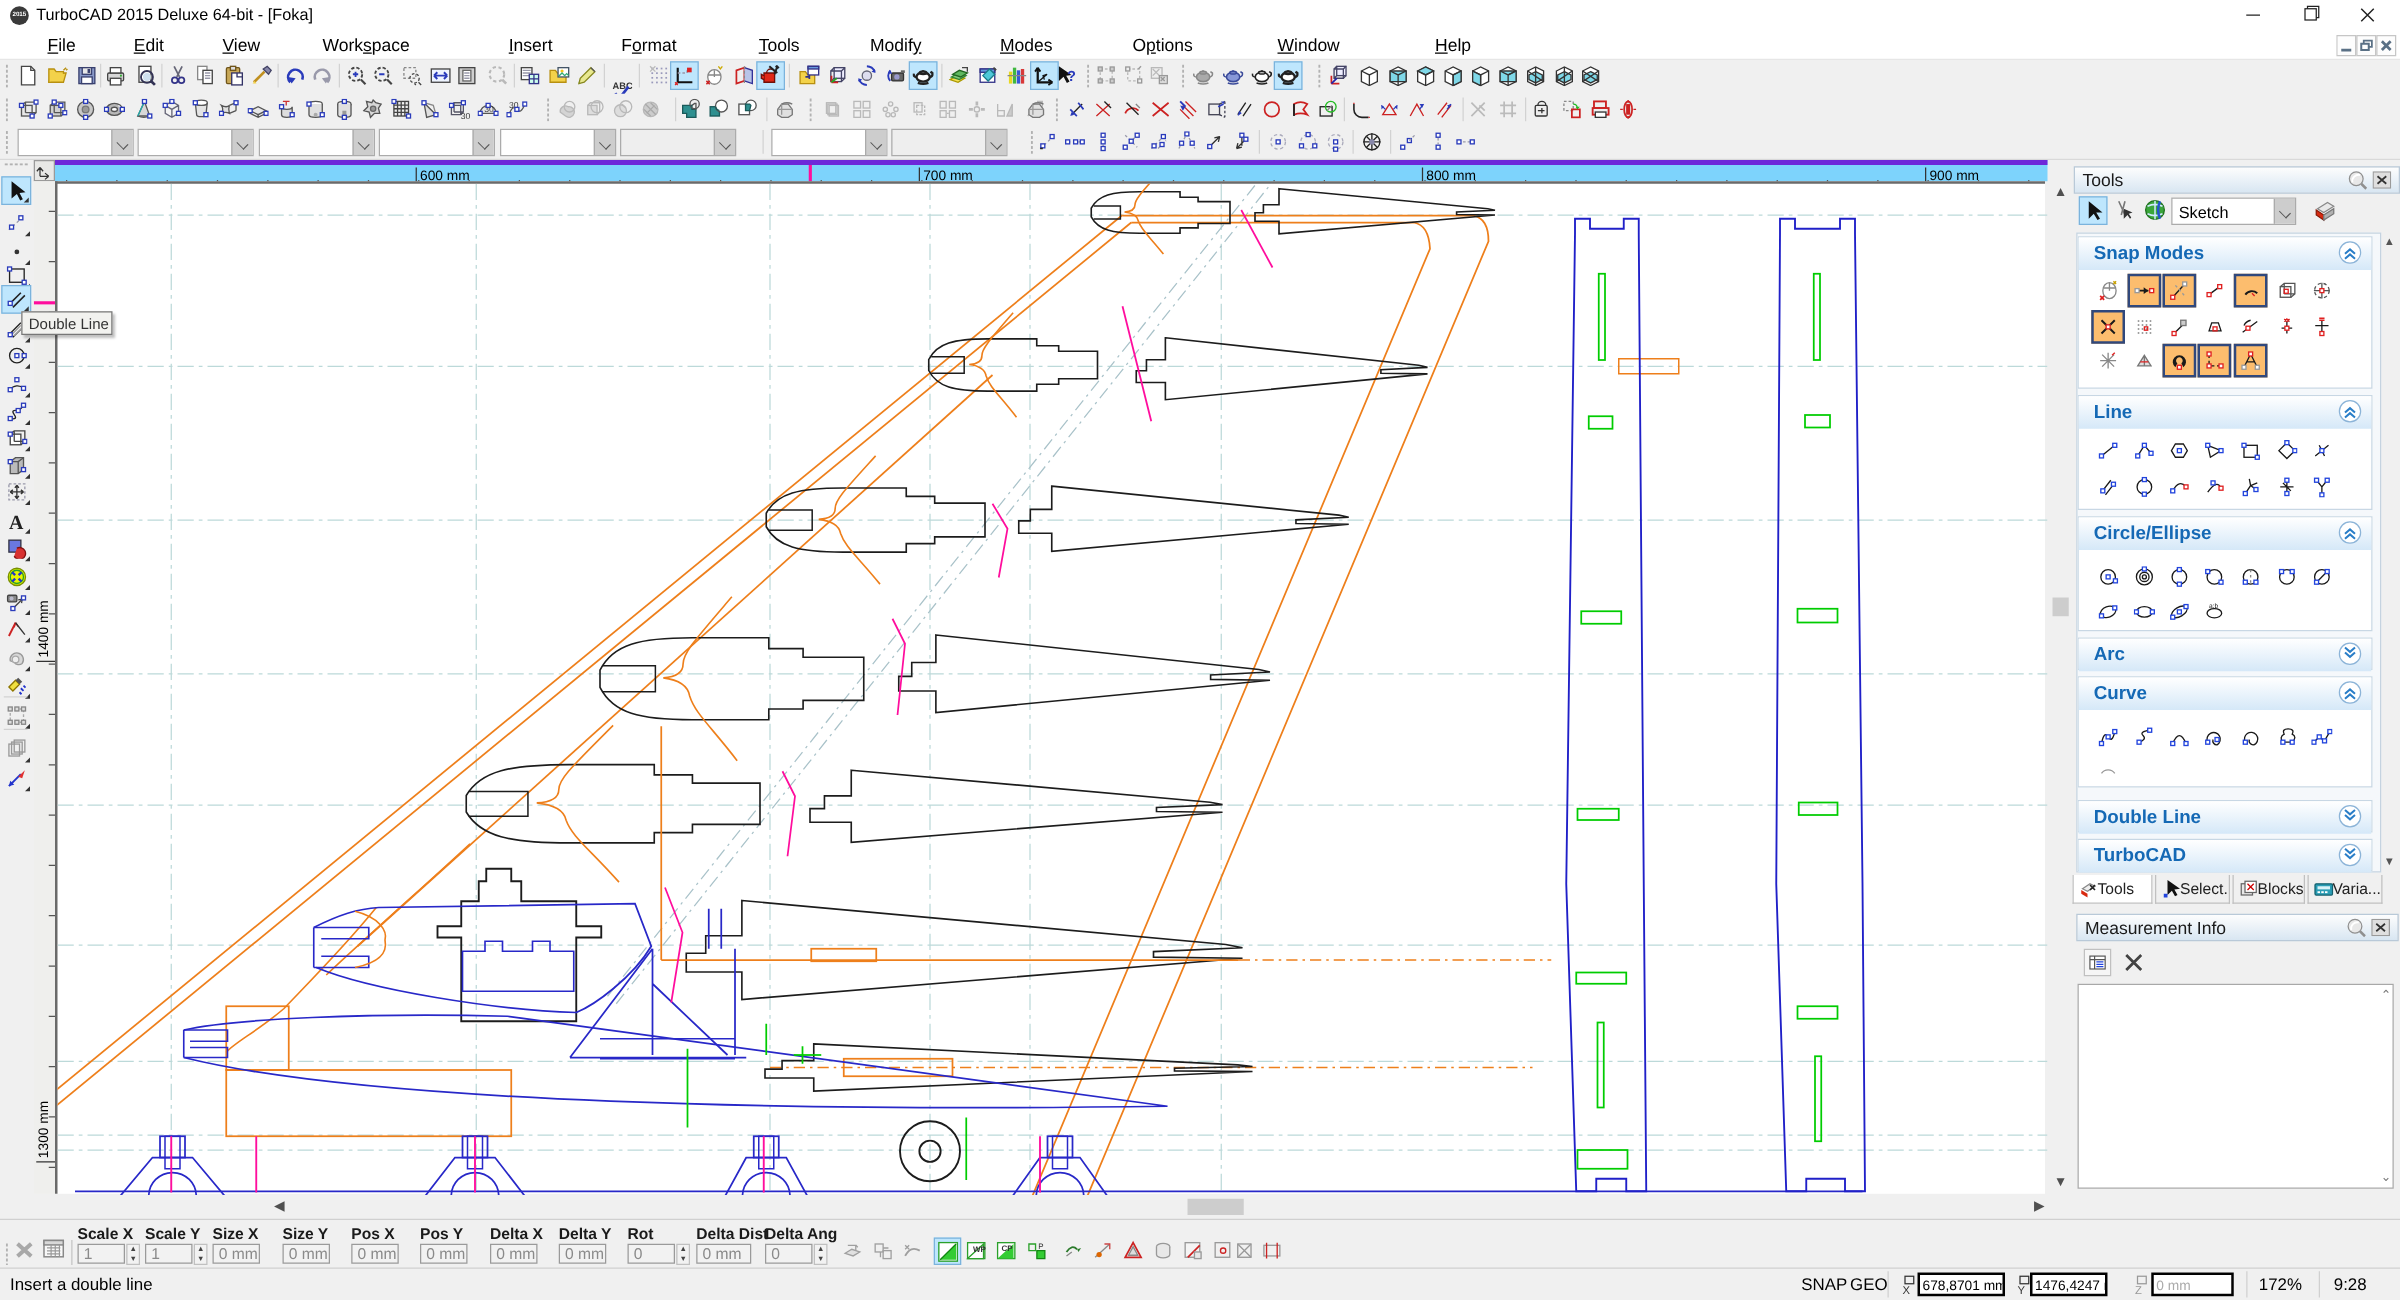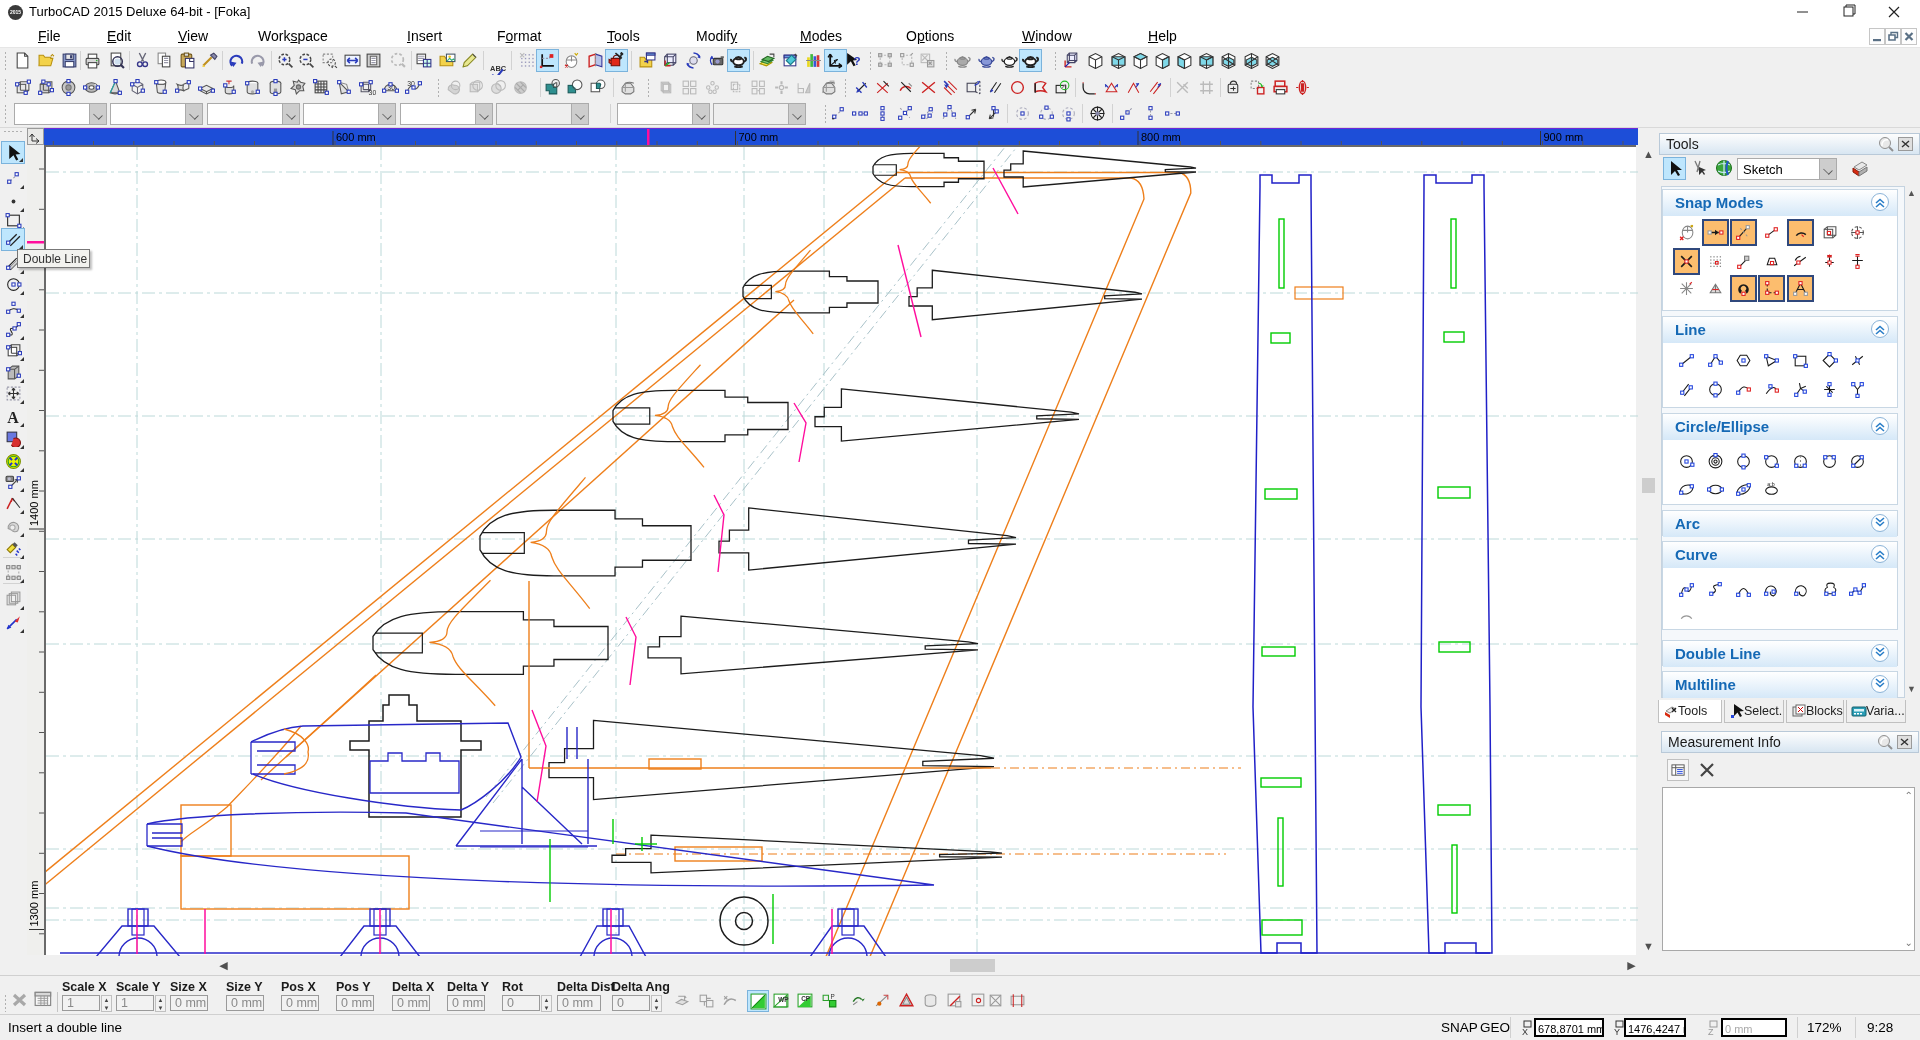--- a/index.html
+++ b/index.html
@@ -31,21 +31,21 @@
 .combo.grey{background:#eeeeee;}
 
 #lbar{left:0;top:128px;width:27px;height:540px;background:#f0f0f0;}
 .lbtn{position:absolute;left:1px;width:24px;height:23px;}
 .lbtn.hl{background:#bee6fd;border:1px solid #7bb3dc;}
 .lbtn svg{position:absolute;left:3px;top:3px;}
 .lsep{position:absolute;left:3px;width:19px;height:1px;background:#d2d2d2;}
 
 #mdi{left:27px;top:128px;width:1632px;height:847px;background:#f0f0f0;}
 #ruler-corner{left:0px;top:0px;width:17px;height:17px;background:#e8e8e6;border:1px solid #9a9a9a;}
-#hruler{left:17px;top:0px;width:1594px;height:17px;background:#1d4ed8;border-top:1px solid #6d28d9;}
+#hruler{left:17px;top:0px;width:1594px;height:17px;background:#7dd3fc;border-top:4px solid #6d28d9;}
 #vruler{left:0px;top:17px;width:17px;height:810px;background:#efefed;}
 #canvas{left:17px;top:17px;width:1592px;height:810px;background:#ffffff;border-left:2px solid #6a6a6a;border-top:2px solid #6a6a6a;}
 
 #vsb{left:1613px;top:18px;width:17px;height:809px;background:#f0f0f0;}
 .sbthumb{position:absolute;background:#cdcdcd;}
 .sbarrow{position:absolute;color:#505050;font-size:11px;line-height:17px;text-align:center;width:17px;height:17px;}
 
 #rpanel{left:1659px;top:128px;width:261px;height:847px;background:#f0f0f0;}
 .ptitle{position:absolute;left:0;width:261px;height:22px;background:linear-gradient(#fdfdfd,#d8e6f2);border:1px solid #b9c9d8;font-size:14px;color:#1a1a1a;padding:2px 0 0 6px;}
 .pbtn{position:absolute;top:3px;width:16px;height:15px;}
@@ -1975,21 +1975,21 @@
           <span class="stxt">Double Line</span>
           <div class="chev">
             <svg width="18" height="18" style="position:absolute;left:-1px;top:-1px;">
               <path d="M5 4 l4 3.5 4 -3.5 M5 8 l4 3.5 4 -3.5" fill="none" stroke="#2a7ec8" stroke-width="1.6"></path>
             </svg>
           </div>
         </div>
       </div>
       <div class="sect abs" style="top: 543px; height: 26px;">
         <div class="shead">
-          <span class="stxt">Multiline</span>
+          <span class="stxt">TurboCAD</span>
           <div class="chev">
             <svg width="18" height="18" style="position:absolute;left:-1px;top:-1px;">
               <path d="M5 4 l4 3.5 4 -3.5 M5 8 l4 3.5 4 -3.5" fill="none" stroke="#2a7ec8" stroke-width="1.6"></path>
             </svg>
           </div>
         </div>
       </div>
       <div class="ptab active abs" style="left: -1px; top: 572px; width: 64px;">Tools<svg style="position:absolute;left:4px;top:3px;" width="16" height="16" viewBox="0 0 16 16">
           <path d="M3 8 l6 -4 4 2 -6 4 z" fill="#eee" stroke="#888"></path>
           <path d="M2 9 l5 3 v3 l-5 -3 z" fill="#d82a10"></path>

